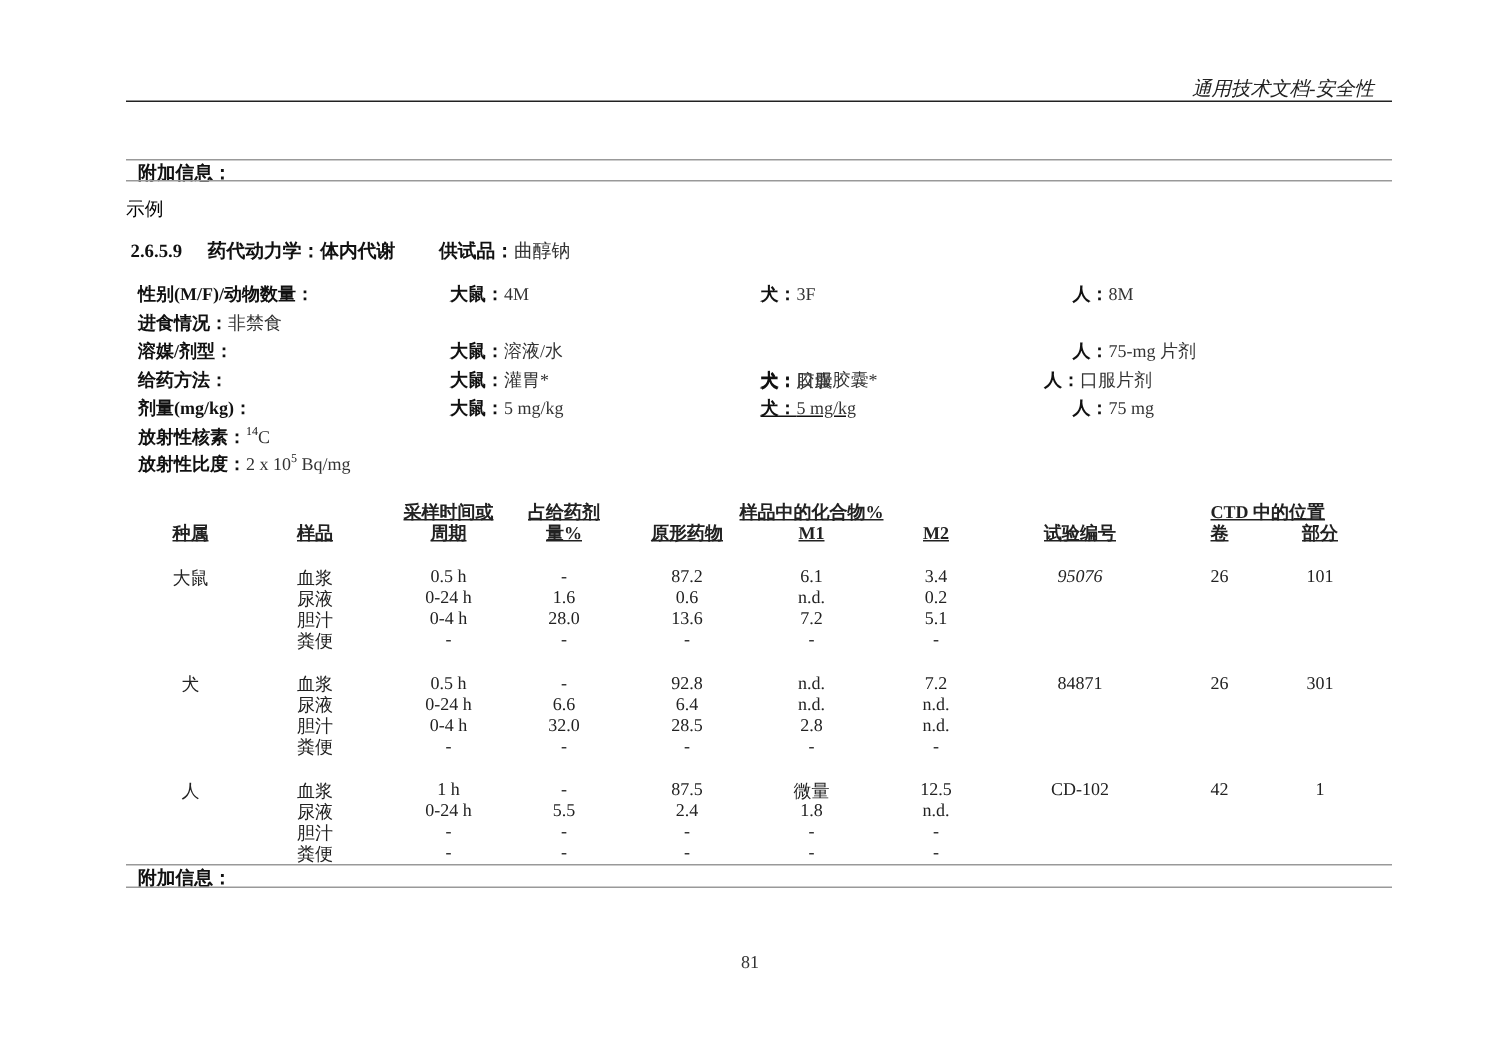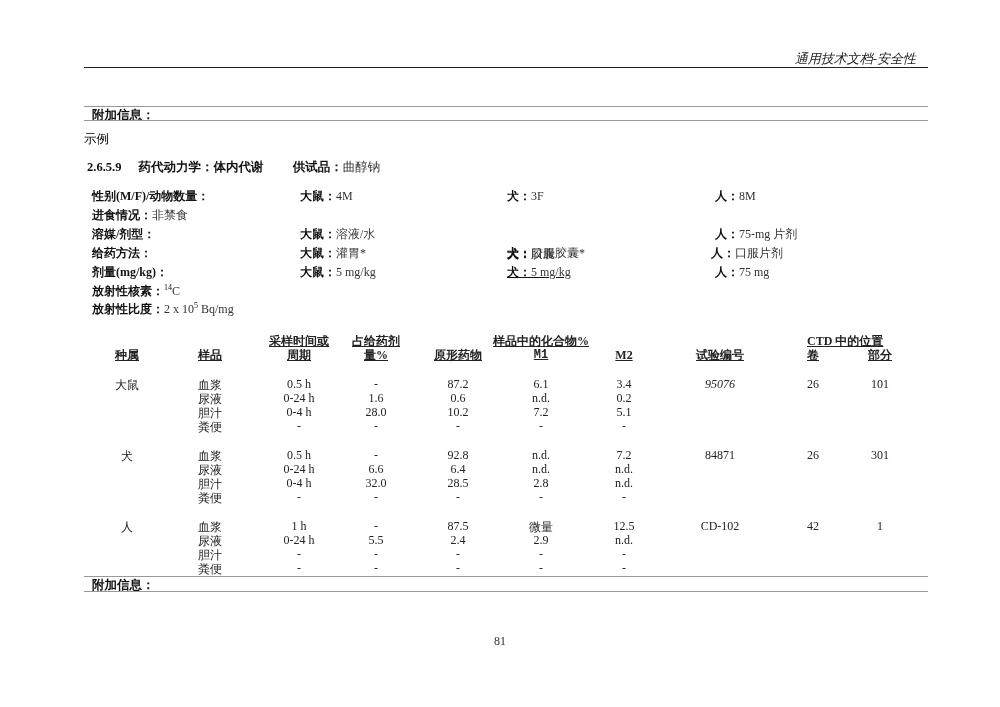--- a/index.html
+++ b/index.html
@@ -47,42 +47,42 @@
   <div class="abs" style="left:92px;top:207px;"><span class="lbl">进食情况：</span><span class="val">非禁食</span></div>
 
   <div class="abs lbl" style="left:92px;top:226px;">溶媒/剂型：</div>
   <div class="abs" style="left:300px;top:226px;"><span class="lbl">大鼠：</span><span class="val">溶液/水</span></div>
   <div class="abs" style="left:507px;top:226px;margin-top:20px;"><span class="lbl">犬：</span><span class="val">胶囊</span></div>
   <div class="abs" style="left:715px;top:226px;"><span class="lbl">人：</span><span class="val">75-mg 片剂</span></div>
 
   <div class="abs lbl" style="left:92px;top:245px;">给药方法：</div>
   <div class="abs" style="left:300px;top:245px;"><span class="lbl">大鼠：</span><span class="val">灌胃*</span></div>
   <div class="abs" style="left:507px;top:245px;"><span class="lbl">犬：</span><span class="val">口服胶囊*</span></div>
-  <div class="abs" style="left:711px;top:245px;"><span class="lbl">人：</span><span class="val">口服片剂</span></div>
+  <div class="abs" style="left:696px;top:245px;"><span class="lbl">人：</span><span class="val">口服片剂</span></div>
 
   <div class="abs lbl" style="left:92px;top:264px;">剂量(mg/kg)：</div>
   <div class="abs" style="left:300px;top:264px;"><span class="lbl">大鼠：</span><span class="val">5 mg/kg</span></div>
   <div class="abs" style="left:507px;top:264px;text-decoration:underline;"><span class="lbl">犬：</span><span class="val">5 mg/kg</span></div>
   <div class="abs" style="left:715px;top:264px;"><span class="lbl">人：</span><span class="val">75 mg</span></div>
 
   <div class="abs" style="left:92px;top:283px;"><span class="lbl">放射性核素：</span><sup>14</sup><span class="val">C</span></div>
 
   <div class="abs" style="left:92px;top:301px;"><span class="lbl">放射性比度：</span><span class="val">2 x 10</span><sup>5</sup><span class="val"> Bq/mg</span></div>
 </div>
 
 <div>
   <div class="cell hdr c" style="left:127px;top:348px;">种属</div>
   <div class="cell hdr c" style="left:210px;top:348px;">样品</div>
   <div class="cell hdr c" style="left:299px;top:334px;">采样时间或</div>
   <div class="cell hdr c" style="left:299px;top:348px;">周期</div>
   <div class="cell hdr c" style="left:376px;top:334px;">占给药剂</div>
   <div class="cell hdr c" style="left:376px;top:348px;">量%</div>
   <div class="cell hdr c" style="left:541px;top:334px;">样品中的化合物%</div>
   <div class="cell hdr c" style="left:458px;top:348px;">原形药物</div>
-  <div class="cell hdr c" style="left:541px;top:348px;font-family:Liberation Mono, monospace;">M1</div>
+  <div class="cell hdr c" style="left:541px;top:348px;">M1</div>
   <div class="cell hdr c" style="left:624px;top:348px;">M2</div>
   <div class="cell hdr c" style="left:720px;top:348px;">试验编号</div>
   <div class="cell hdr" style="left:807px;top:334px;">CTD 中的位置</div>
   <div class="cell hdr c" style="left:813px;top:348px;">卷</div>
   <div class="cell hdr c" style="left:880px;top:348px;">部分</div>
 
   <div class="cell c" style="left:127px;top:377px;">大鼠</div>
   <div class="cell c it" style="left:720px;top:377px;">95076</div>
   <div class="cell c" style="left:813px;top:377px;">26</div>
   <div class="cell c" style="left:880px;top:377px;">101</div>
@@ -97,21 +97,21 @@
   <div class="cell c" style="left:210px;top:391px;">尿液</div>
   <div class="cell c" style="left:299px;top:391px;">0-24 h</div>
   <div class="cell c" style="left:376px;top:391px;">1.6</div>
   <div class="cell c" style="left:458px;top:391px;">0.6</div>
   <div class="cell c" style="left:541px;top:391px;">n.d.</div>
   <div class="cell c" style="left:624px;top:391px;">0.2</div>
 
   <div class="cell c" style="left:210px;top:405px;">胆汁</div>
   <div class="cell c" style="left:299px;top:405px;">0-4 h</div>
   <div class="cell c" style="left:376px;top:405px;">28.0</div>
-  <div class="cell c" style="left:458px;top:405px;">10.2</div>
+  <div class="cell c" style="left:458px;top:405px;">13.6</div>
   <div class="cell c" style="left:541px;top:405px;">7.2</div>
   <div class="cell c" style="left:624px;top:405px;">5.1</div>
 
   <div class="cell c" style="left:210px;top:419px;">粪便</div>
   <div class="cell c" style="left:299px;top:419px;">-</div>
   <div class="cell c" style="left:376px;top:419px;">-</div>
   <div class="cell c" style="left:458px;top:419px;">-</div>
   <div class="cell c" style="left:541px;top:419px;">-</div>
   <div class="cell c" style="left:624px;top:419px;">-</div>
 
@@ -157,21 +157,21 @@
   <div class="cell c" style="left:299px;top:519px;">1 h</div>
   <div class="cell c" style="left:376px;top:519px;">-</div>
   <div class="cell c" style="left:458px;top:519px;">87.5</div>
   <div class="cell c" style="left:541px;top:519px;">微量</div>
   <div class="cell c" style="left:624px;top:519px;">12.5</div>
 
   <div class="cell c" style="left:210px;top:533px;">尿液</div>
   <div class="cell c" style="left:299px;top:533px;">0-24 h</div>
   <div class="cell c" style="left:376px;top:533px;">5.5</div>
   <div class="cell c" style="left:458px;top:533px;">2.4</div>
-  <div class="cell c" style="left:541px;top:533px;">2.9</div>
+  <div class="cell c" style="left:541px;top:533px;">1.8</div>
   <div class="cell c" style="left:624px;top:533px;">n.d.</div>
 
   <div class="cell c" style="left:210px;top:547px;">胆汁</div>
   <div class="cell c" style="left:299px;top:547px;">-</div>
   <div class="cell c" style="left:376px;top:547px;">-</div>
   <div class="cell c" style="left:458px;top:547px;">-</div>
   <div class="cell c" style="left:541px;top:547px;">-</div>
   <div class="cell c" style="left:624px;top:547px;">-</div>
 
   <div class="cell c" style="left:210px;top:561px;">粪便</div>

